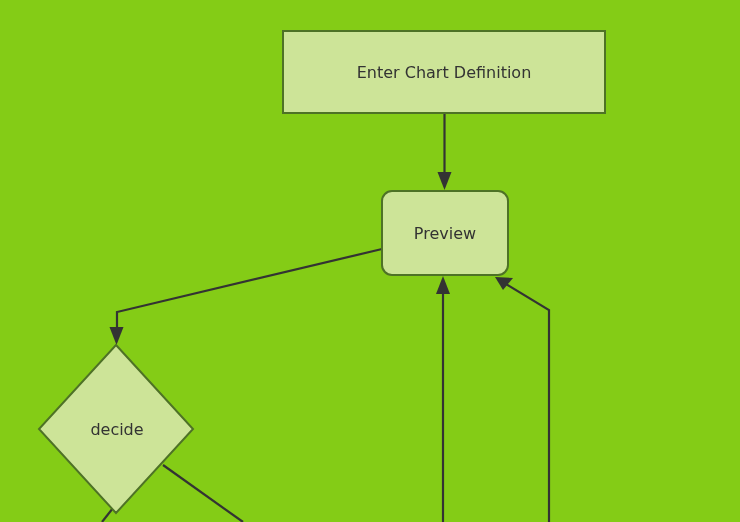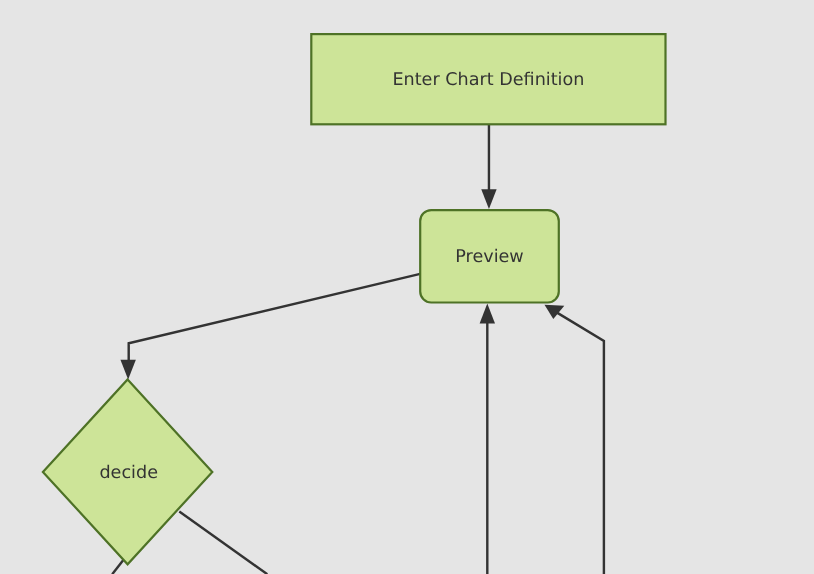--- a/index.html
+++ b/index.html
@@ -7,21 +7,21 @@
     padding: 0;
     background: #ffffff;
   }
   body {
     font-family: "DejaVu Sans", "Liberation Sans", sans-serif;
   }
   #flowchart-canvas {
     position: relative;
     width: 740px;
     height: 522px;
-    background: #e5e5e5;
+    background: #84cc16;
     overflow: hidden;
   }
   #flowchart-svg {
     position: absolute;
     top: 0;
     left: 0;
     width: 740px;
     height: 522px;
   }
   .node-shape {

